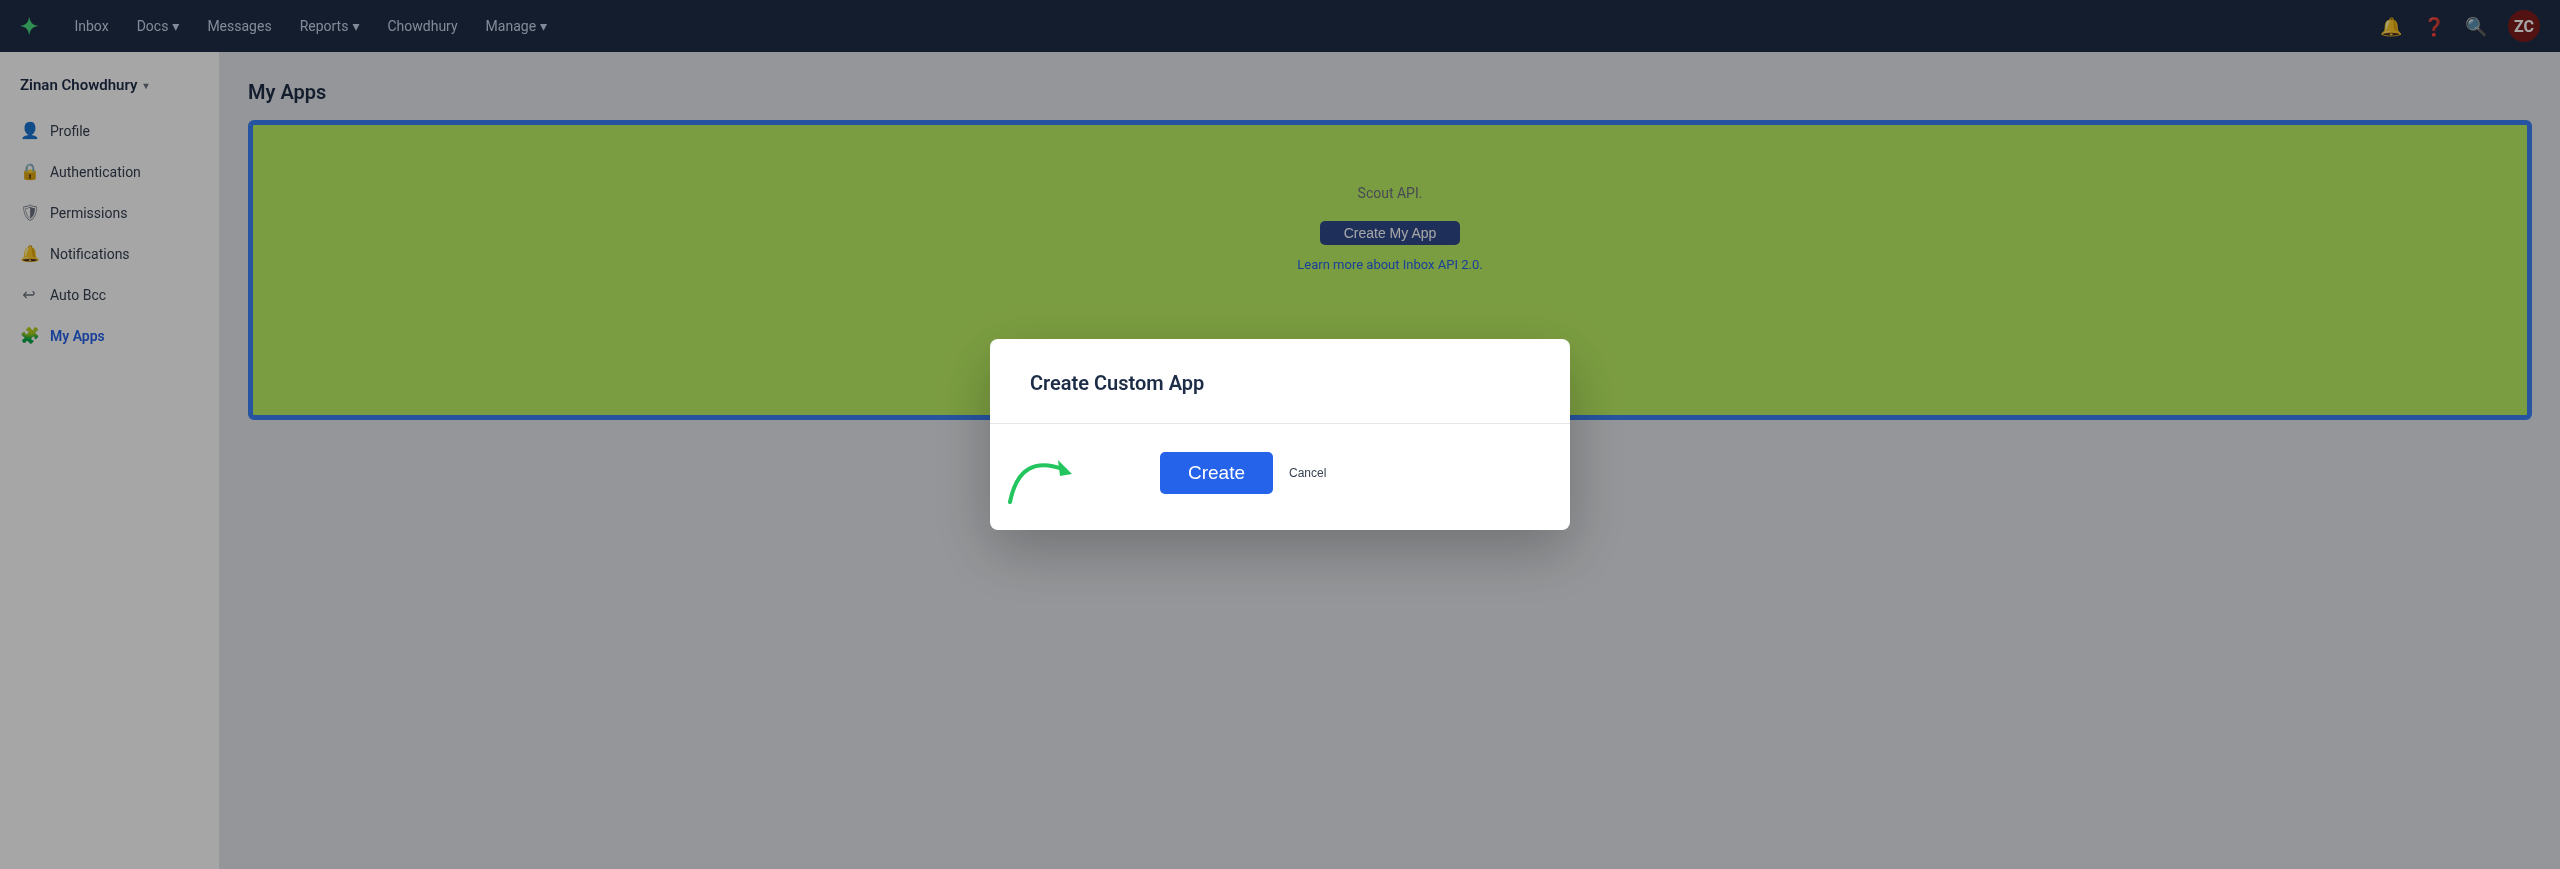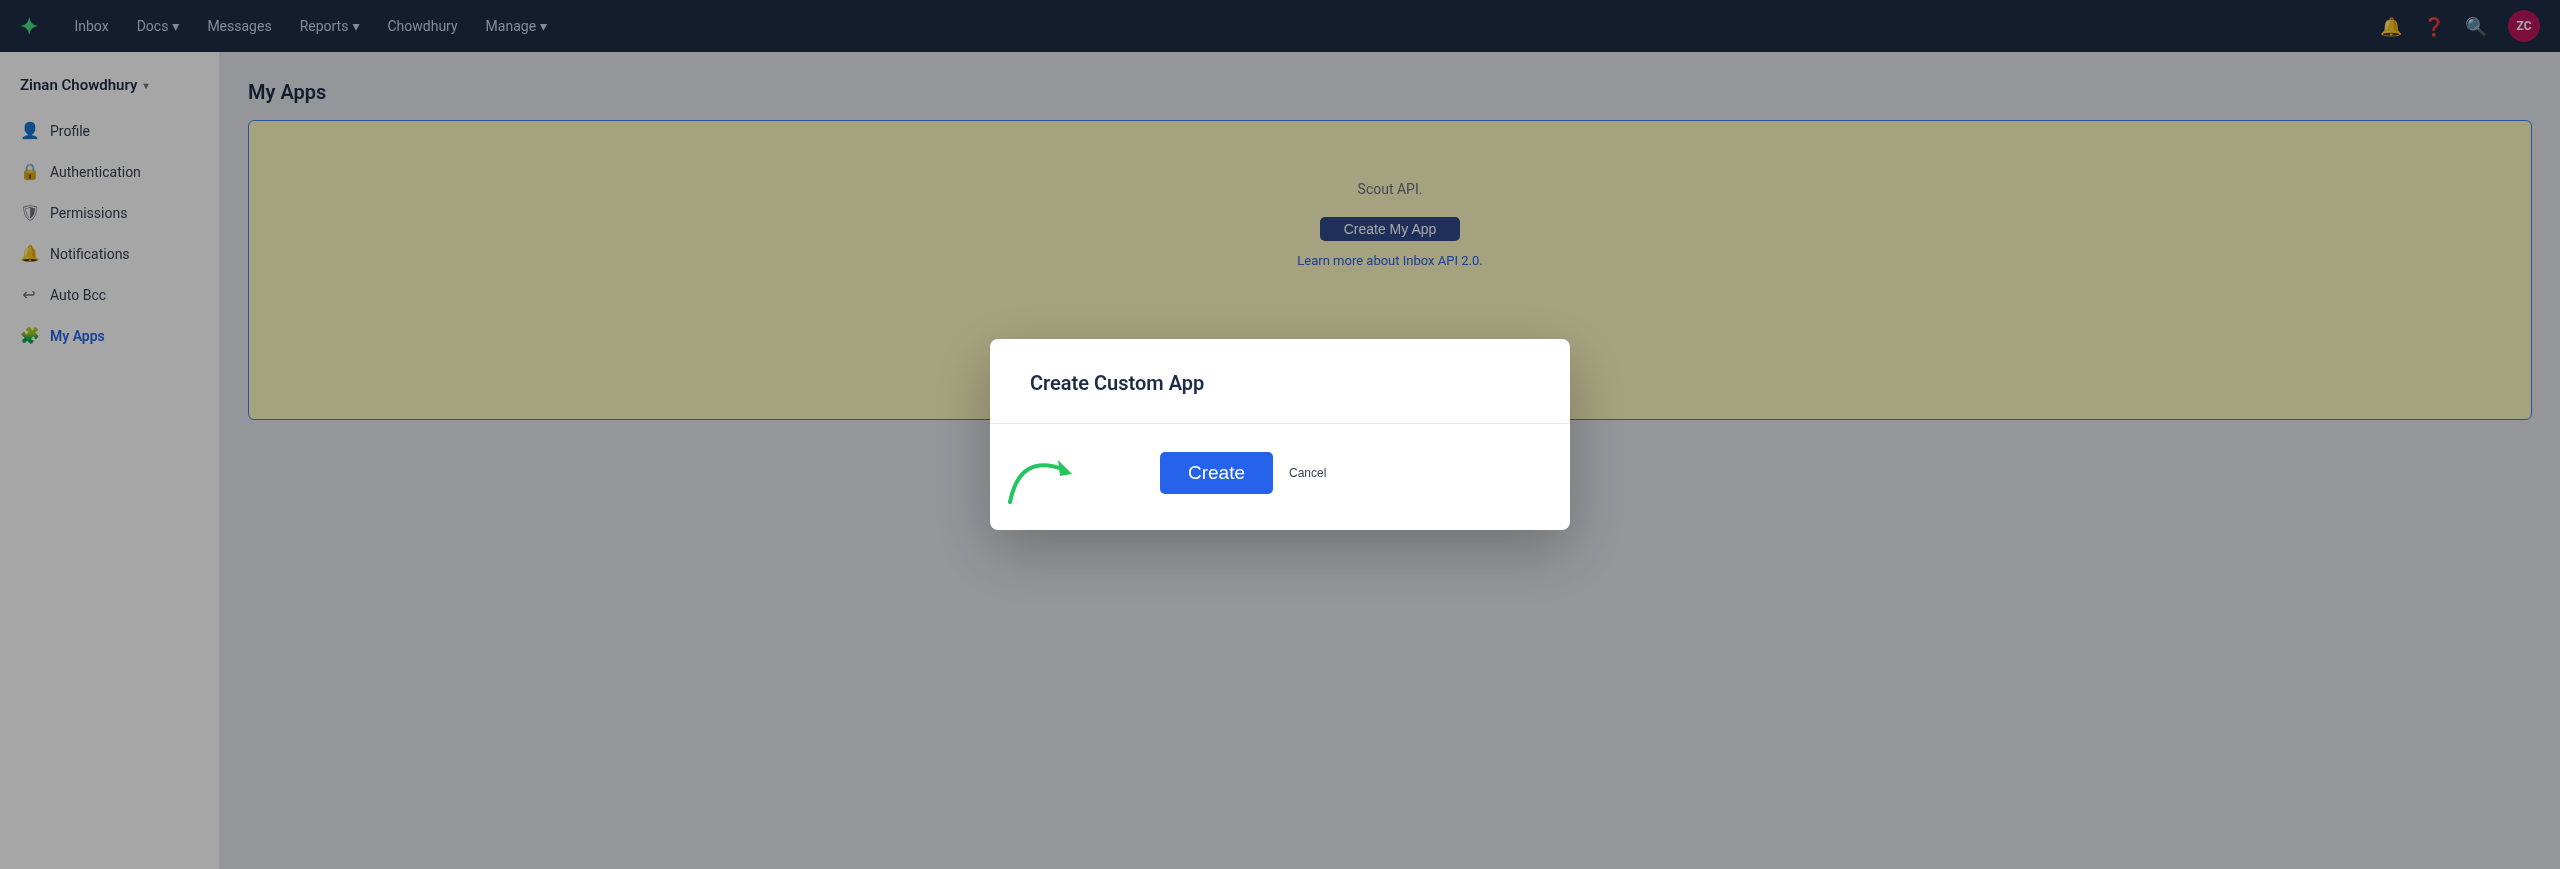--- a/index.html
+++ b/index.html
@@ -37,23 +37,23 @@
       gap: 20px;
     }
     .topnav-icon {
       color: #c9d5e8;
       font-size: 18px;
       cursor: pointer;
     }
     .topnav-avatar {
       width: 32px; height: 32px;
       border-radius: 50%;
-      background: #be185d;
+      background: #7f1d1d;
       display: flex; align-items: center; justify-content: center;
-      color: #fff; font-size: 12px; font-weight: bold;
+      color: #fff; font-size: 16px; font-weight: bold;
       cursor: pointer;
     }
 
     
     .layout {
       display: flex;
       height: calc(869px - 52px);
     }
 
     
@@ -100,22 +100,22 @@
     }
     .main-title {
       font-size: 20px;
       font-weight: 600;
       color: #1e2d47;
       margin-bottom: 16px;
     }
 
     
     .apps-area {
-      background: #fef9c3;
-      border: 1px solid #3b82f6;
+      background: #bef264;
+      border: 5px solid #3b82f6;
       border-radius: 6px;
       min-height: 300px;
       position: relative;
     }
     .apps-empty {
       display: flex;
       flex-direction: column;
       align-items: center;
       justify-content: center;
       padding: 60px 20px;

